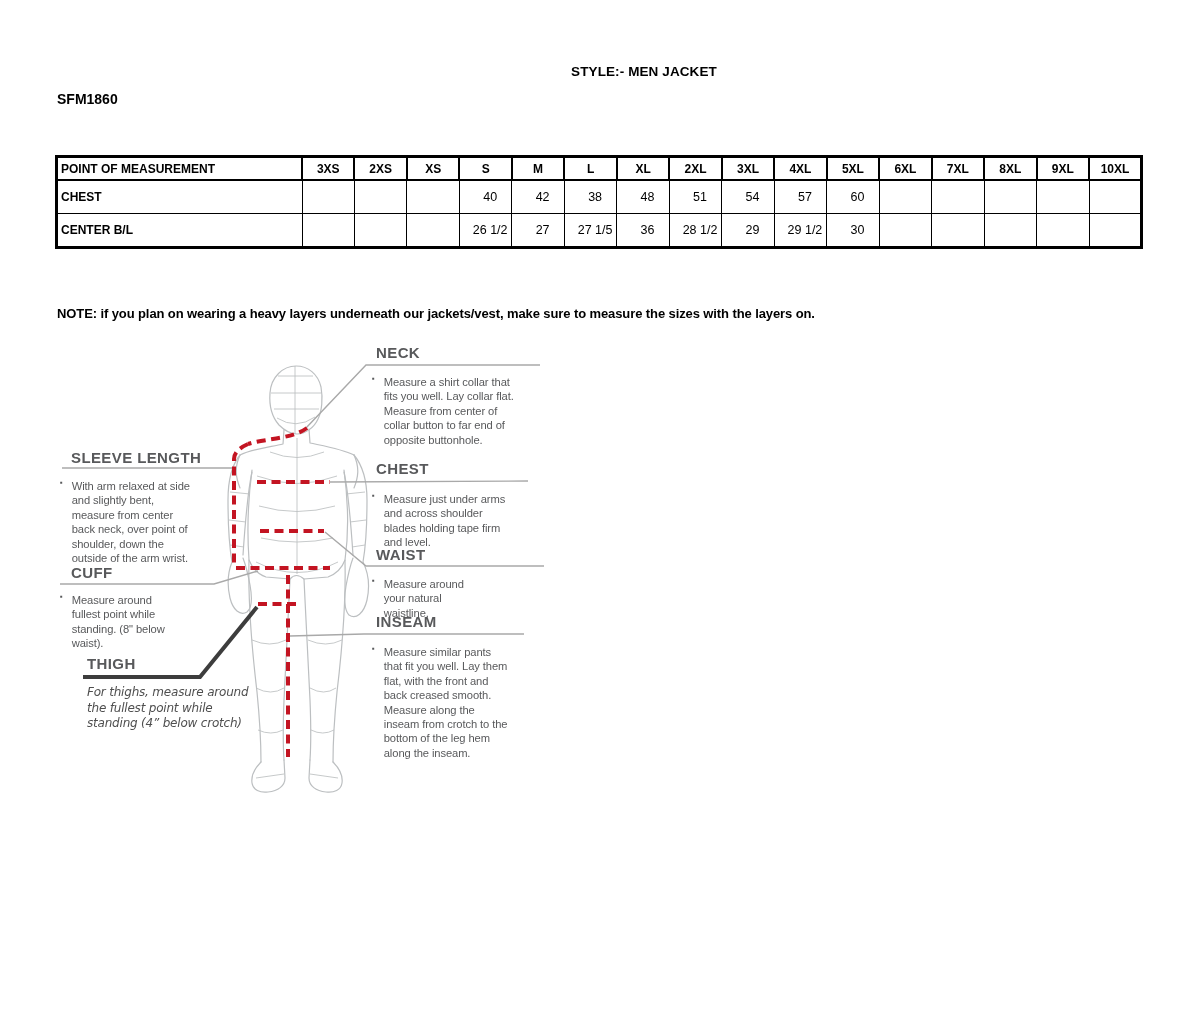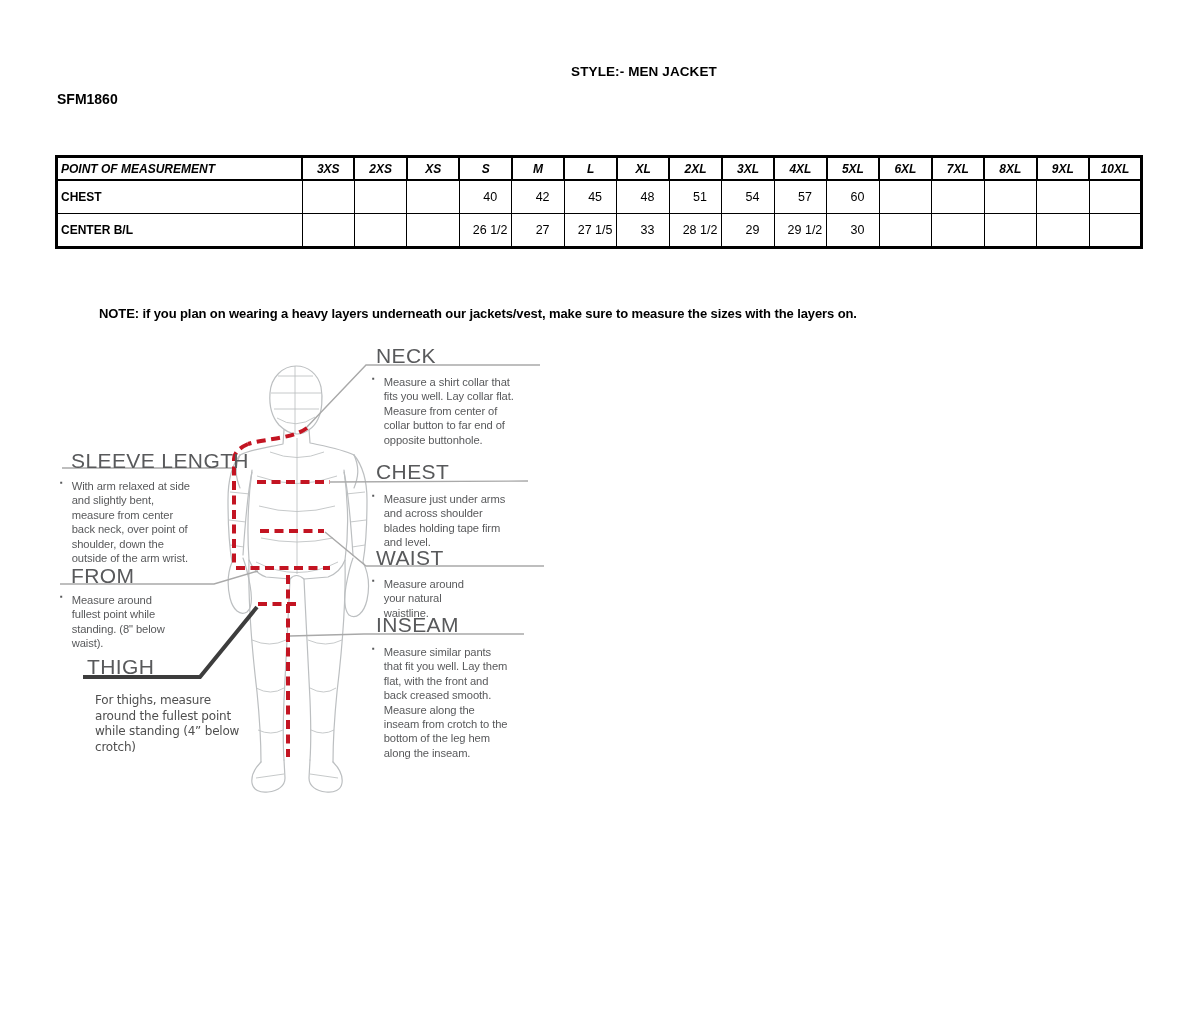--- a/index.html
+++ b/index.html
@@ -2,38 +2,38 @@
 <html style="--measure: #c31422; --figure: #bcbfc1; --labeltext: #58595b; --leader: #a9a9a9; --leader-dark: #3d3d3d;"><head>
 <meta charset="utf-8">
 <style>
   html,body{margin:0;padding:0;background:#ffffff;}
   .page{position:relative;width:1200px;height:1026px;background:#ffffff;overflow:hidden;
         font-family:"Liberation Sans",sans-serif;color:#000;}
   
   .doc-title{position:absolute;top:64px;left:80px;width:1128px;text-align:center;
              font-size:13.5px;font-weight:bold;letter-spacing:.1px;}
   .style-code{position:absolute;top:91px;left:57px;font-size:14px;font-weight:bold;}
-  .note-line{position:absolute;top:306px;left:57px;font-size:13px;font-weight:bold;letter-spacing:-.1px;margin-left:42px;}
+  .note-line{position:absolute;top:306px;left:57px;font-size:13px;font-weight:bold;letter-spacing:-.1px;}
   
   table.size-chart{position:absolute;left:55px;top:155px;width:1088px;border-collapse:collapse;
                    table-layout:fixed;border:3px solid #000;}
   table.size-chart th,table.size-chart td{border:1.5px solid #000;padding:0 3px;overflow:hidden;white-space:nowrap;}
-  table.size-chart thead th{border:2.5px solid #000;height:21px;font-size:12px;font-weight:bold;text-align:center;font-style:italic;}
+  table.size-chart thead th{border:2.5px solid #000;height:21px;font-size:12px;font-weight:bold;text-align:center;}
   table.size-chart thead th.poml{text-align:left;}
   table.size-chart tbody th{height:32px;font-size:12px;font-weight:bold;text-align:left;}
   table.size-chart tbody td{height:32px;font-size:12.5px;font-weight:normal;text-align:center;padding-left:12px;}
   
-  .dg-head{position:absolute;font-size:21px;font-weight:400;letter-spacing:.4px;color:var(--labeltext,#58595b);text-align:right;}
+  .dg-head{position:absolute;font-size:15px;font-weight:700;letter-spacing:.4px;color:var(--labeltext,#58595b);text-align:right;}
   .dg-desc{position:absolute;display:flex;gap:5px;color:var(--labeltext,#58595b);
            font-size:11.2px;line-height:14.4px;letter-spacing:-.1px;}
   .dg-desc .bullet{flex:0 0 auto;font-size:8px;line-height:14px;padding-top:1px;}
   .dg-desc p{margin:4px;}
   .thigh-desc{position:absolute;font-family:"DejaVu Sans",sans-serif;font-size:12px;line-height:15.5px;
               color:#4f4f4f;letter-spacing:-.2px;}
-  .thigh-desc p{margin:8px;}
+  .thigh-desc p{margin:0;font-style:italic;}
   
   svg.diagram{position:absolute;left:0;top:0;}
   .fig{stroke:var(--figure,#bcbfc1);stroke-width:1.2;fill:none;stroke-linejoin:round;stroke-linecap:round;}
   .fig-light{stroke:var(--figure,#bcbfc1);stroke-width:1;fill:none;opacity:.85;}
   .measure{stroke:var(--measure,#c31422);stroke-width:4;fill:none;stroke-dasharray:9 5.5;}
   .leader{stroke:var(--leader,#a9a9a9);stroke-width:1.4;fill:none;}
   .leader-dark{stroke:var(--leader-dark,#3d3d3d);stroke-width:4;fill:none;}
 </style>
 </head>
 <body>
@@ -66,41 +66,41 @@
         </tr>
       </thead>
     <tbody>
         <tr>
           <th>CHEST</th>
           <td></td>
           <td></td>
           <td></td>
           <td>40</td>
           <td>42</td>
-          <td>45</td>
+          <td>38</td>
           <td>48</td>
           <td>51</td>
           <td>54</td>
           <td>57</td>
           <td>60</td>
           <td></td>
           <td></td>
           <td></td>
           <td></td>
           <td></td>
         </tr>
         <tr>
           <th>CENTER B/L</th>
           <td></td>
           <td></td>
           <td></td>
           <td>26 1/2</td>
           <td>27</td>
           <td>27 1/5</td>
-          <td>33</td>
+          <td>36</td>
           <td>28 1/2</td>
           <td>29</td>
           <td>29 1/2</td>
           <td>30</td>
           <td></td>
           <td></td>
           <td></td>
           <td></td>
           <td></td>
         </tr>
@@ -183,21 +183,21 @@
     <span class="bullet">▪</span>
     <p>Measure just under arms and across shoulder blades holding tape firm and level.</p>
   </div>
 
   <div class="dg-head" style="left:376px;top:546px;">WAIST</div>
   <div class="dg-desc" style="left:372px;top:573px;width:112px;">
     <span class="bullet">▪</span>
     <p>Measure around your natural waistline.</p>
   </div>
 
-  <div class="dg-head" style="left:71px;top:564px;">FROM</div>
+  <div class="dg-head" style="left:71px;top:564px;">CUFF</div>
   <div class="dg-desc" style="left:60px;top:589px;width:124px;">
     <span class="bullet">▪</span>
     <p>Measure around fullest point while standing. (8" below waist).</p>
   </div>
 
   <div class="dg-head" style="left:87px;top:655px;">THIGH</div>
   <div class="thigh-desc" style="left:87px;top:685px;width:168px;">
     <p>For thighs, measure around the fullest point while standing (4” below crotch)</p>
   </div>
 

